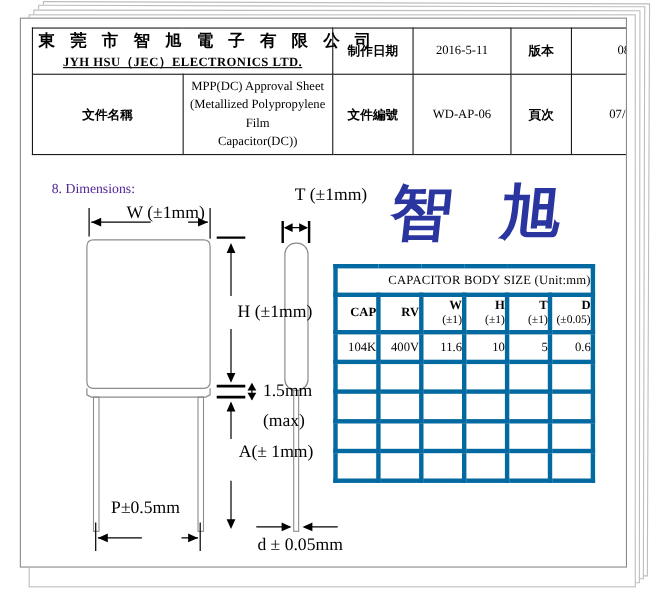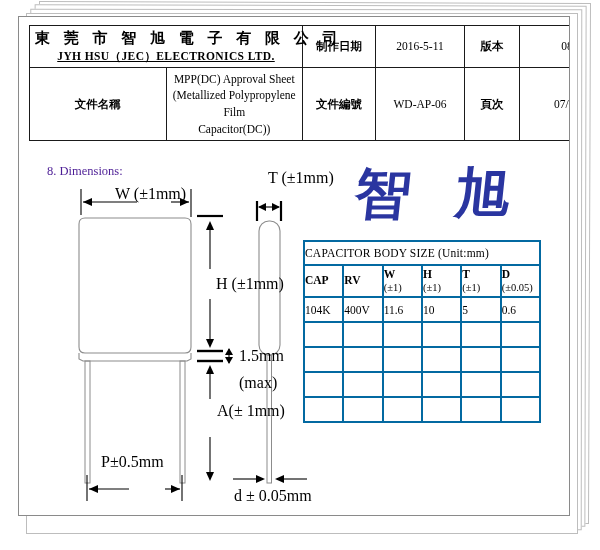--- a/index.html
+++ b/index.html
@@ -138,23 +138,23 @@
 
   
   .bodysize {
     position: absolute;
     left: 284px; top: 223px;
     width: 238px;
     border-collapse: collapse;
     table-layout: fixed;
   }
   .bodysize td, .bodysize th {
-    border: 2px solid #0369a1;
+    border: 4px solid #0369a1;
     font-size: 11px;
-    text-align: left;
+    text-align: right;
     color: #000;
     font-weight: normal;
     padding: 0;
     height: 21px;
   }
   .bodysize .cap-title {
     font-size: 11.5px;
     height: 22px;
     letter-spacing: 0.2px;
   }

